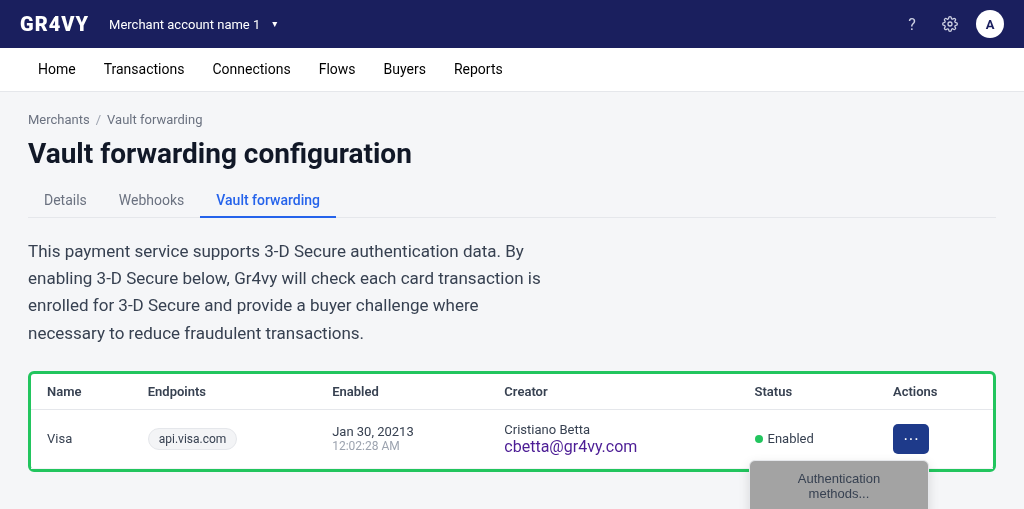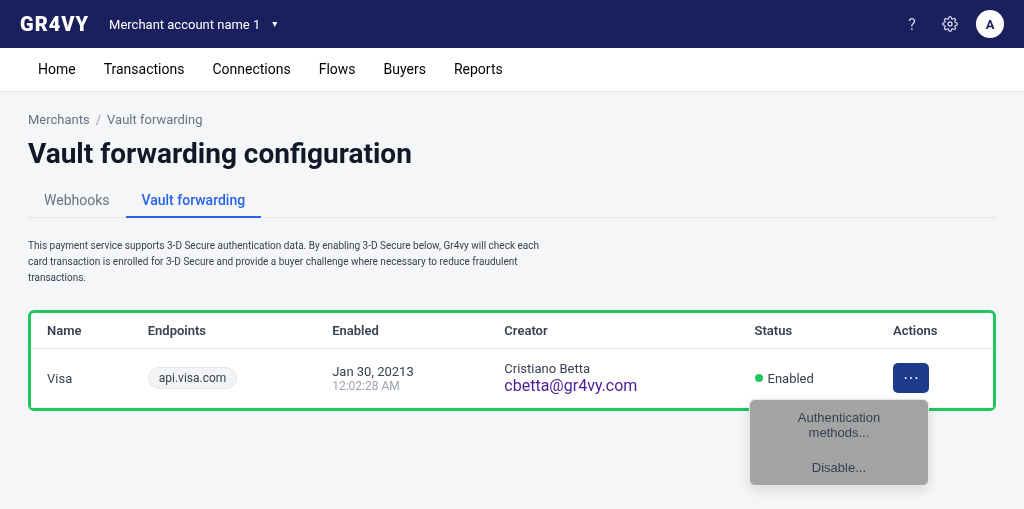--- a/index.html
+++ b/index.html
@@ -129,21 +129,21 @@
       margin-bottom: -1px;
     }
     .tab.active {
       color: #2563eb;
       border-bottom: 2px solid #2563eb;
       font-weight: 500;
     }
 
     
     .description {
-      font-size: 10px;
+      font-size: 17px;
       color: #374151;
       line-height: 1.6;
       max-width: 520px;
       margin-bottom: 24px;
     }
 
     
     .table-container {
       background: #fff;
       border-radius: 6px;
@@ -282,20 +282,21 @@
 
   <div class="breadcrumb">
     <a href="#">Merchants</a>
     <span class="sep">/</span>
     <span>Vault forwarding</span>
   </div>
 
   <h1 class="page-title">Vault forwarding configuration</h1>
 
   <div class="tabs">
+    <div class="tab">Details</div>
     <div class="tab">Webhooks</div>
     <div class="tab active">Vault forwarding</div>
   </div>
 
   <p class="description">This payment service supports 3-D Secure authentication data. By enabling 3-D Secure below, Gr4vy will check each card transaction is enrolled for 3-D Secure and provide a buyer challenge where necessary to reduce fraudulent transactions.</p>
 
   <div class="table-container">
     <table>
       <thead>
         <tr>

